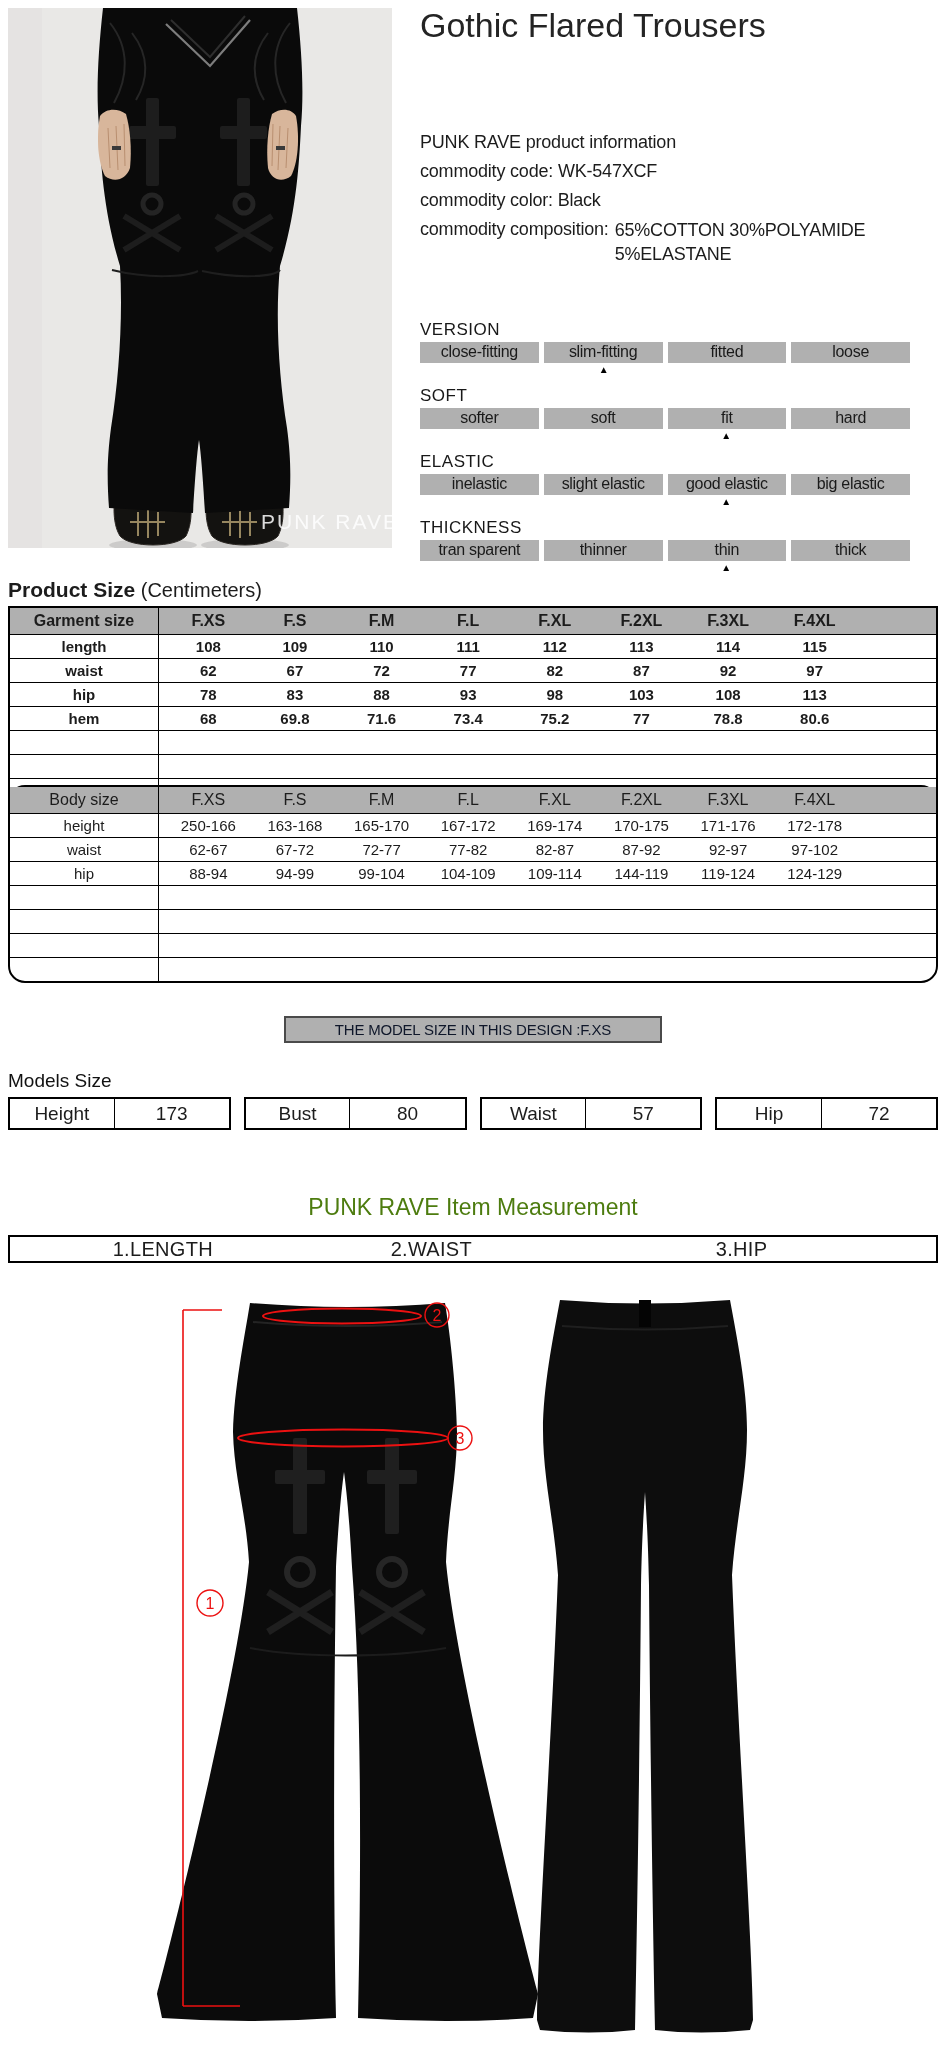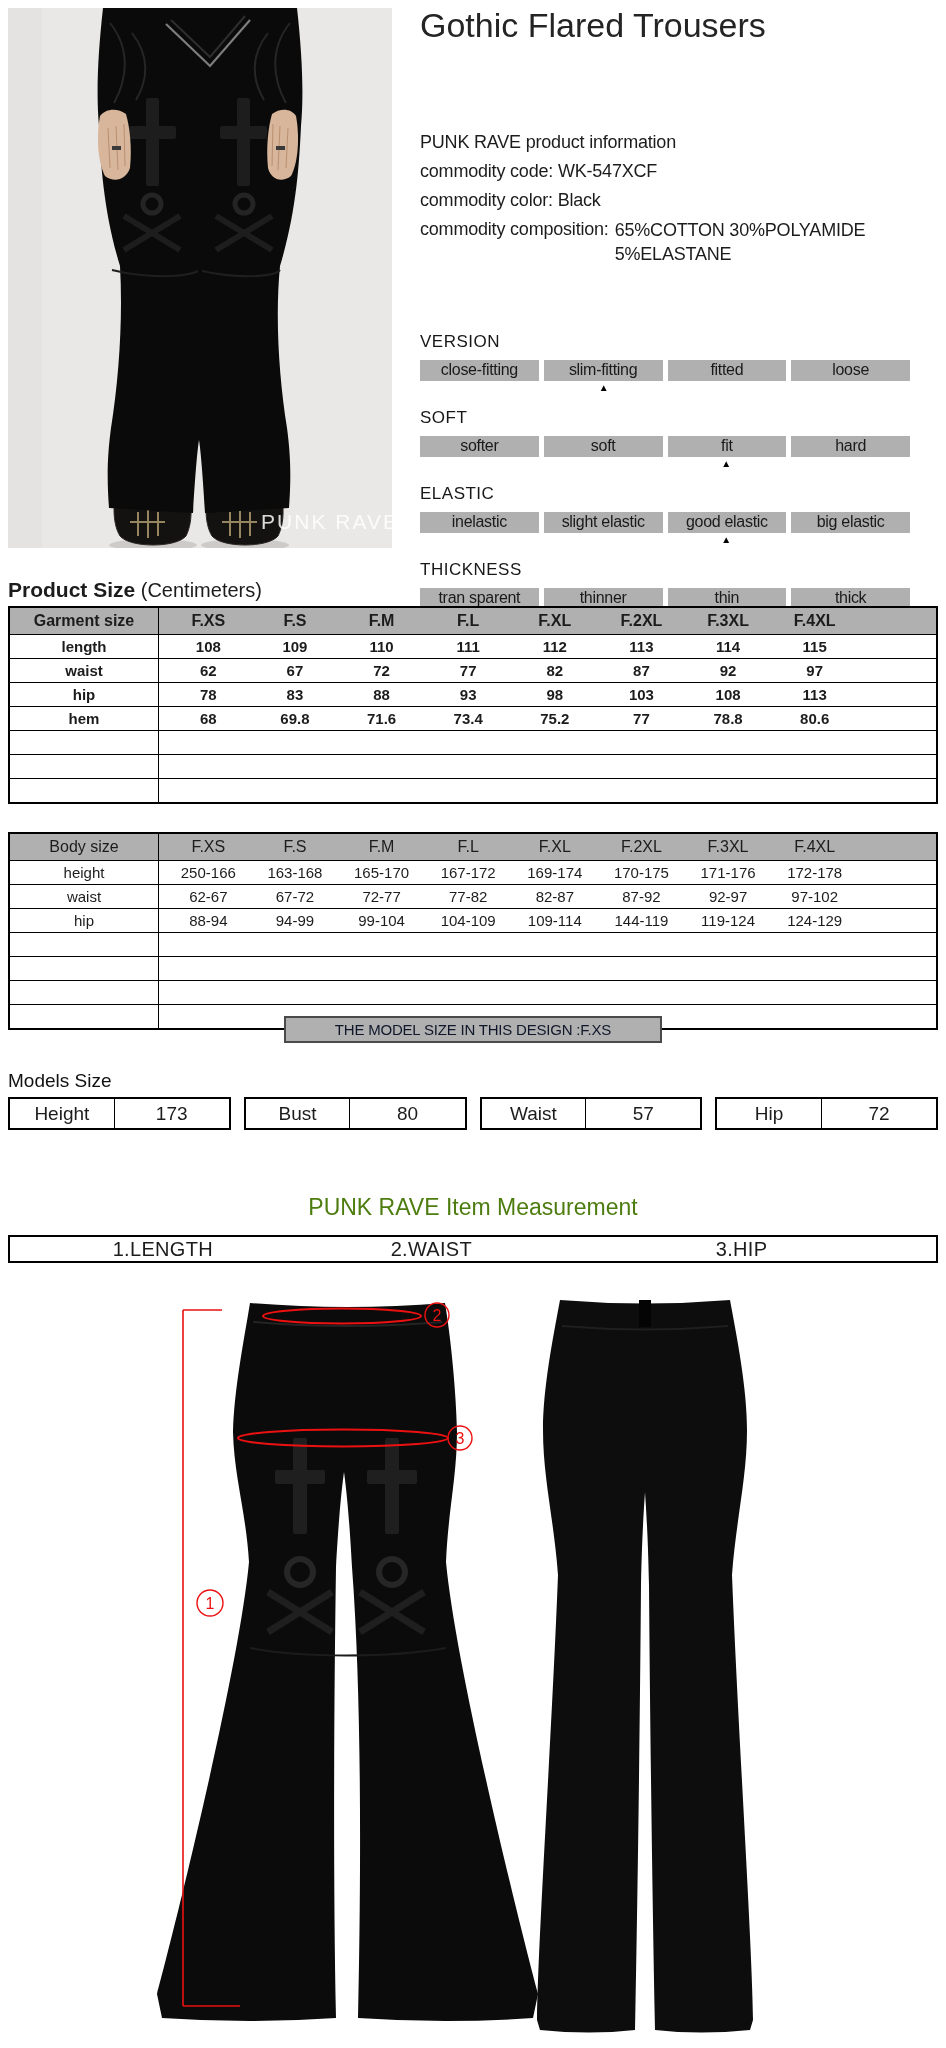--- a/index.html
+++ b/index.html
@@ -13,22 +13,22 @@
   .title{position:absolute;left:420px;top:6px;font-size:34px;letter-spacing:0;color:#242424;}
   .info{position:absolute;left:420px;top:128px;width:520px;font-size:18px;line-height:29px;letter-spacing:-0.2px;}
   .info .line{white-space:nowrap;}
   .comp{display:flex;}
   .comp .clabel{white-space:nowrap;margin-right:6px;}
   .comp .cval{line-height:24px;padding-top:3px;}
 
   
   .attrs{position:absolute;left:420px;top:320px;width:490px;}
   .attr-group{margin-bottom:8px;}
-  .attr-label{font-size:17px;letter-spacing:0.5px;line-height:20px;color:#181818;margin-top:12px;}
-  .attr-row{display:flex;gap:5px;margin-top:8px;}
+  .attr-label{font-size:17px;letter-spacing:0.5px;line-height:20px;color:#181818;}
+  .attr-row{display:flex;gap:5px;margin-top:2px;}
   .attr-cell{flex:1;background:#b0b0b0;color:#1a1a1a;font-size:16px;text-align:center;
              padding:1px 0 2px 0;letter-spacing:-0.3px;}
   .attr-markerrow{position:relative;height:15px;}
   .attr-marker{position:absolute;top:1px;transform:translateX(-50%);font-size:10px;color:#000;}
 
   
   .sec-head{position:absolute;left:8px;font-size:20px;}
   .sec-head b{font-weight:bold;font-size:21px;}
   .ptable{position:absolute;left:8px;width:930px;border:2.5px solid #000;box-sizing:border-box;background:#fff;}
   .prow{display:flex;align-items:stretch;height:23px;}
@@ -280,21 +280,21 @@
       </div>
       <div class="prow">
         <div class="plab"></div>
         <div class="pvals"></div>
       </div>
       <div class="prow">
         <div class="plab"></div>
         <div class="pvals"></div>
       </div>
     </div>
-  <div class="ptable" style="top:832px;" id="body-table">
+  <div class="ptable" style="top:785px;border-radius:17px;" id="body-table">
       <div class="prow phead">
         <div class="plab">Body size</div>
         <div class="pvals">
           <span>F.XS</span>
           <span>F.S</span>
           <span>F.M</span>
           <span>F.L</span>
           <span>F.XL</span>
           <span>F.2XL</span>
           <span>F.3XL</span>

